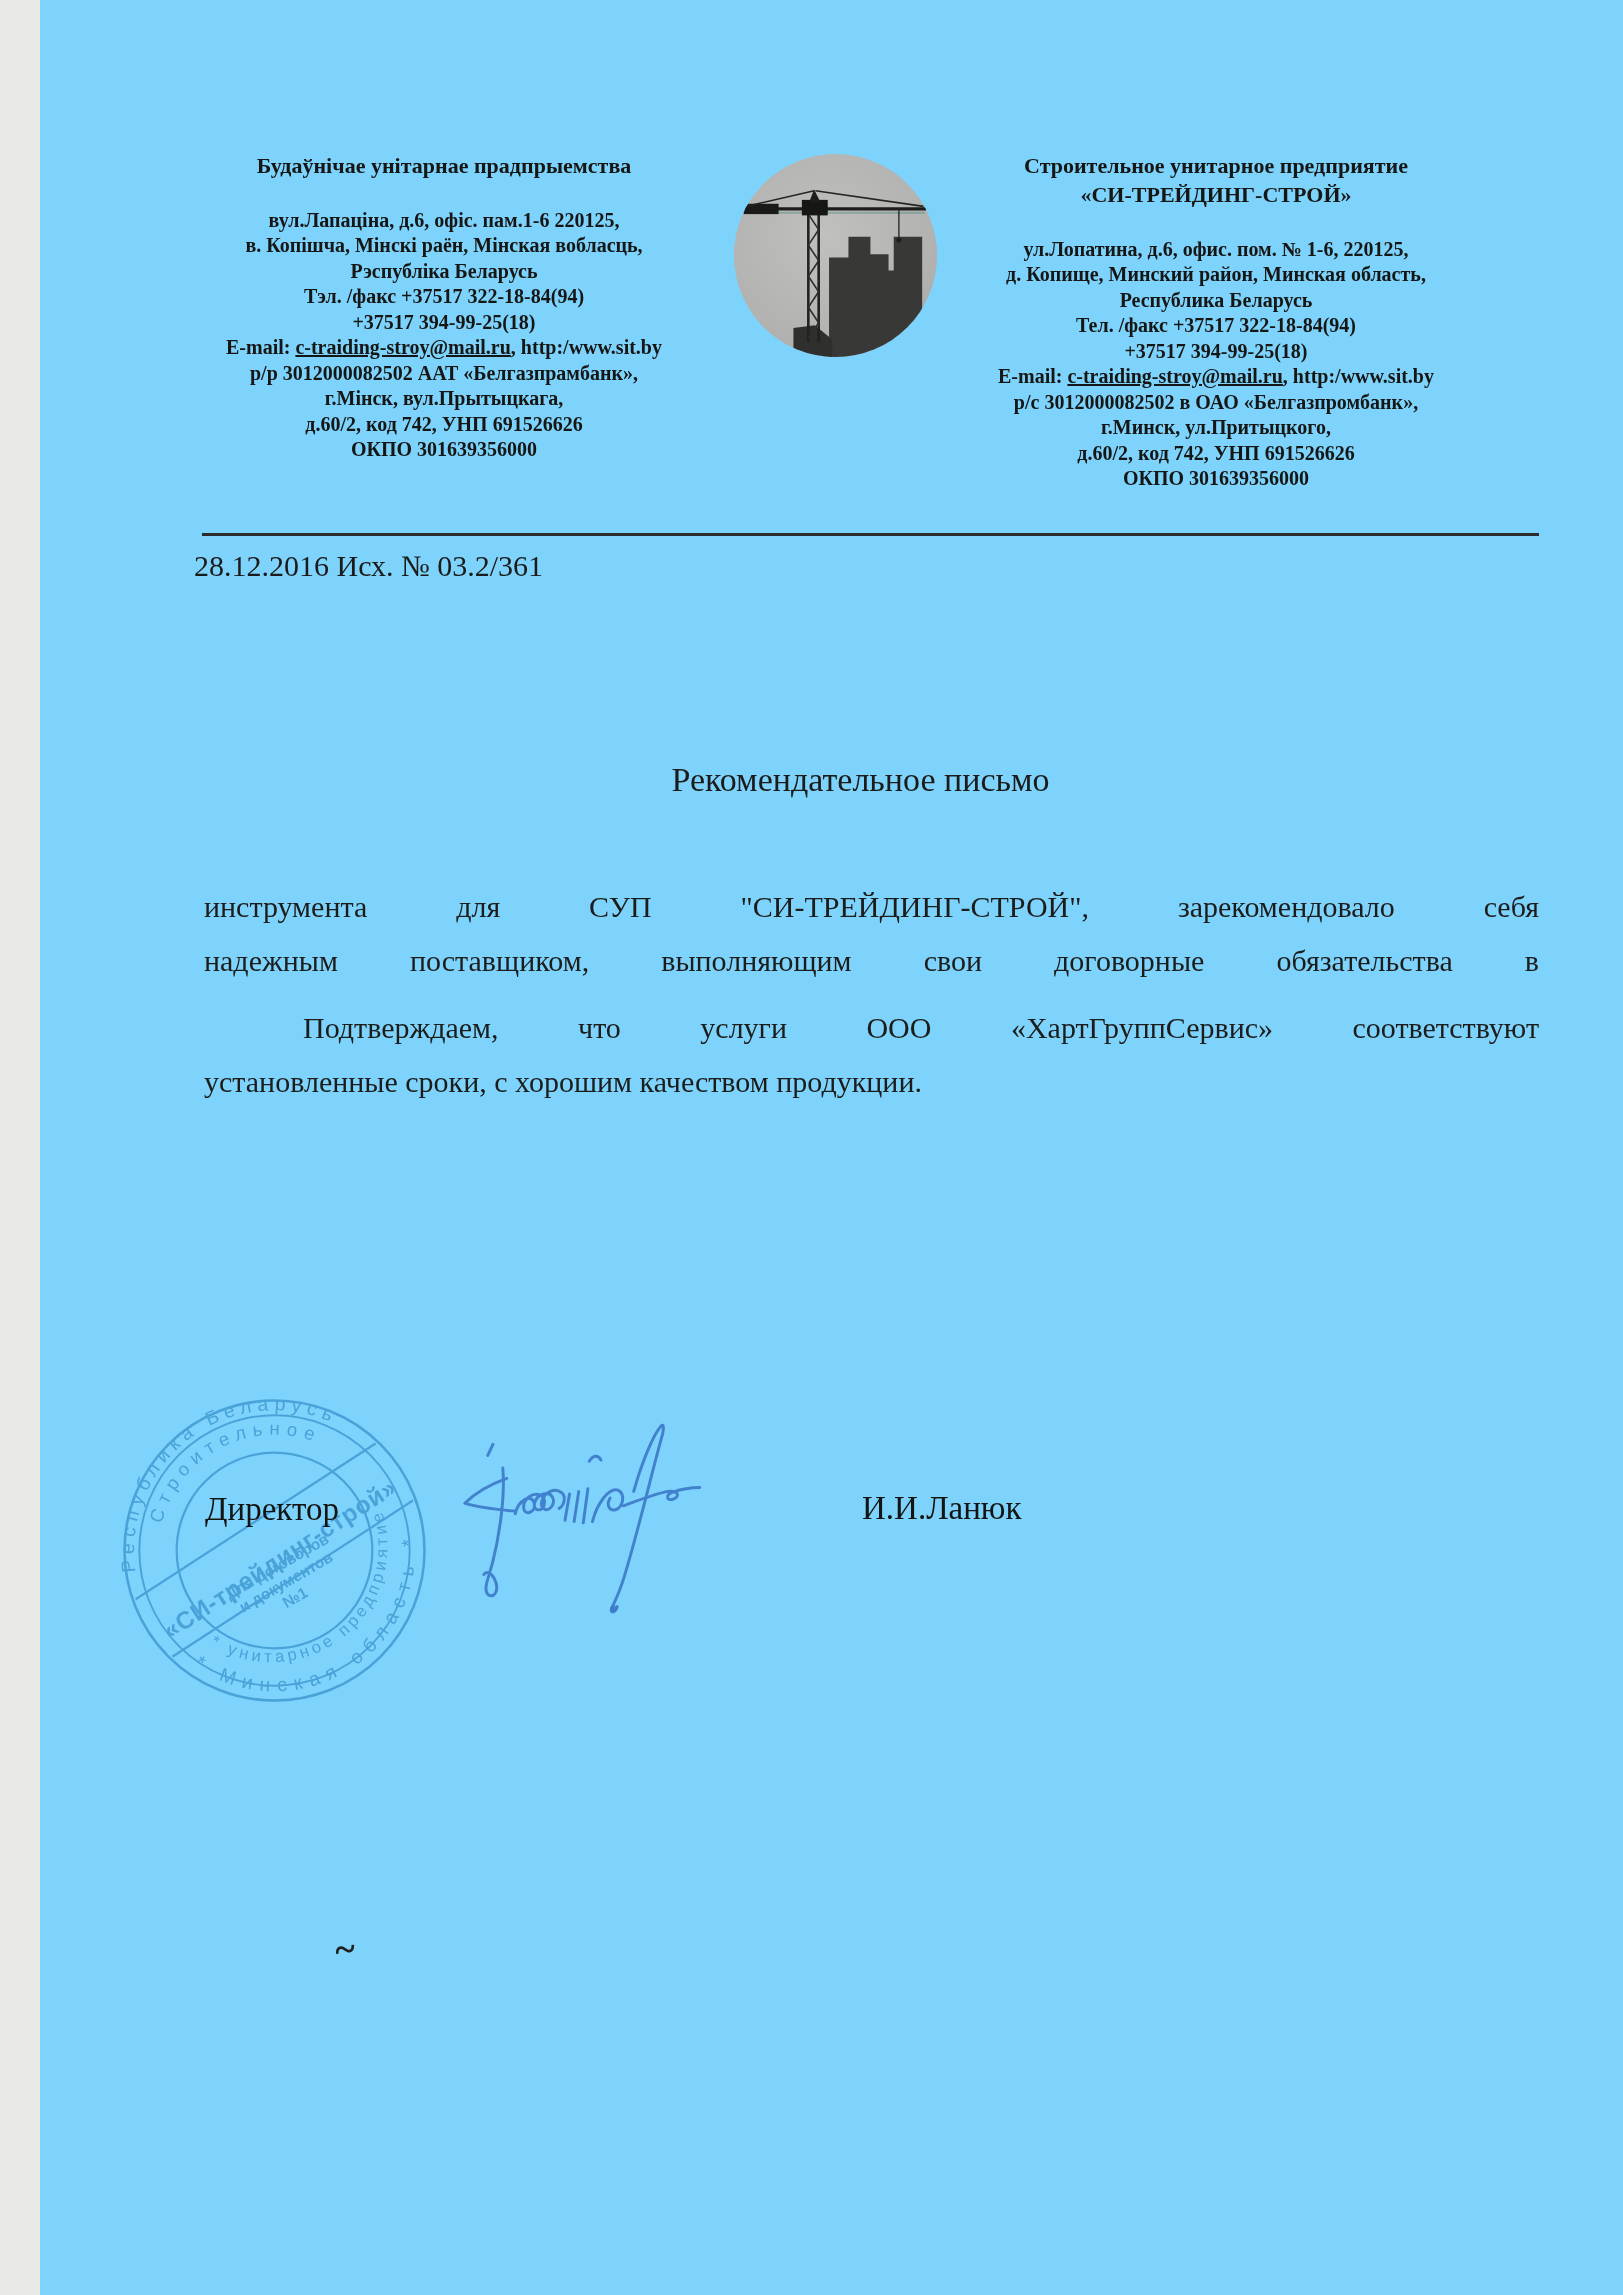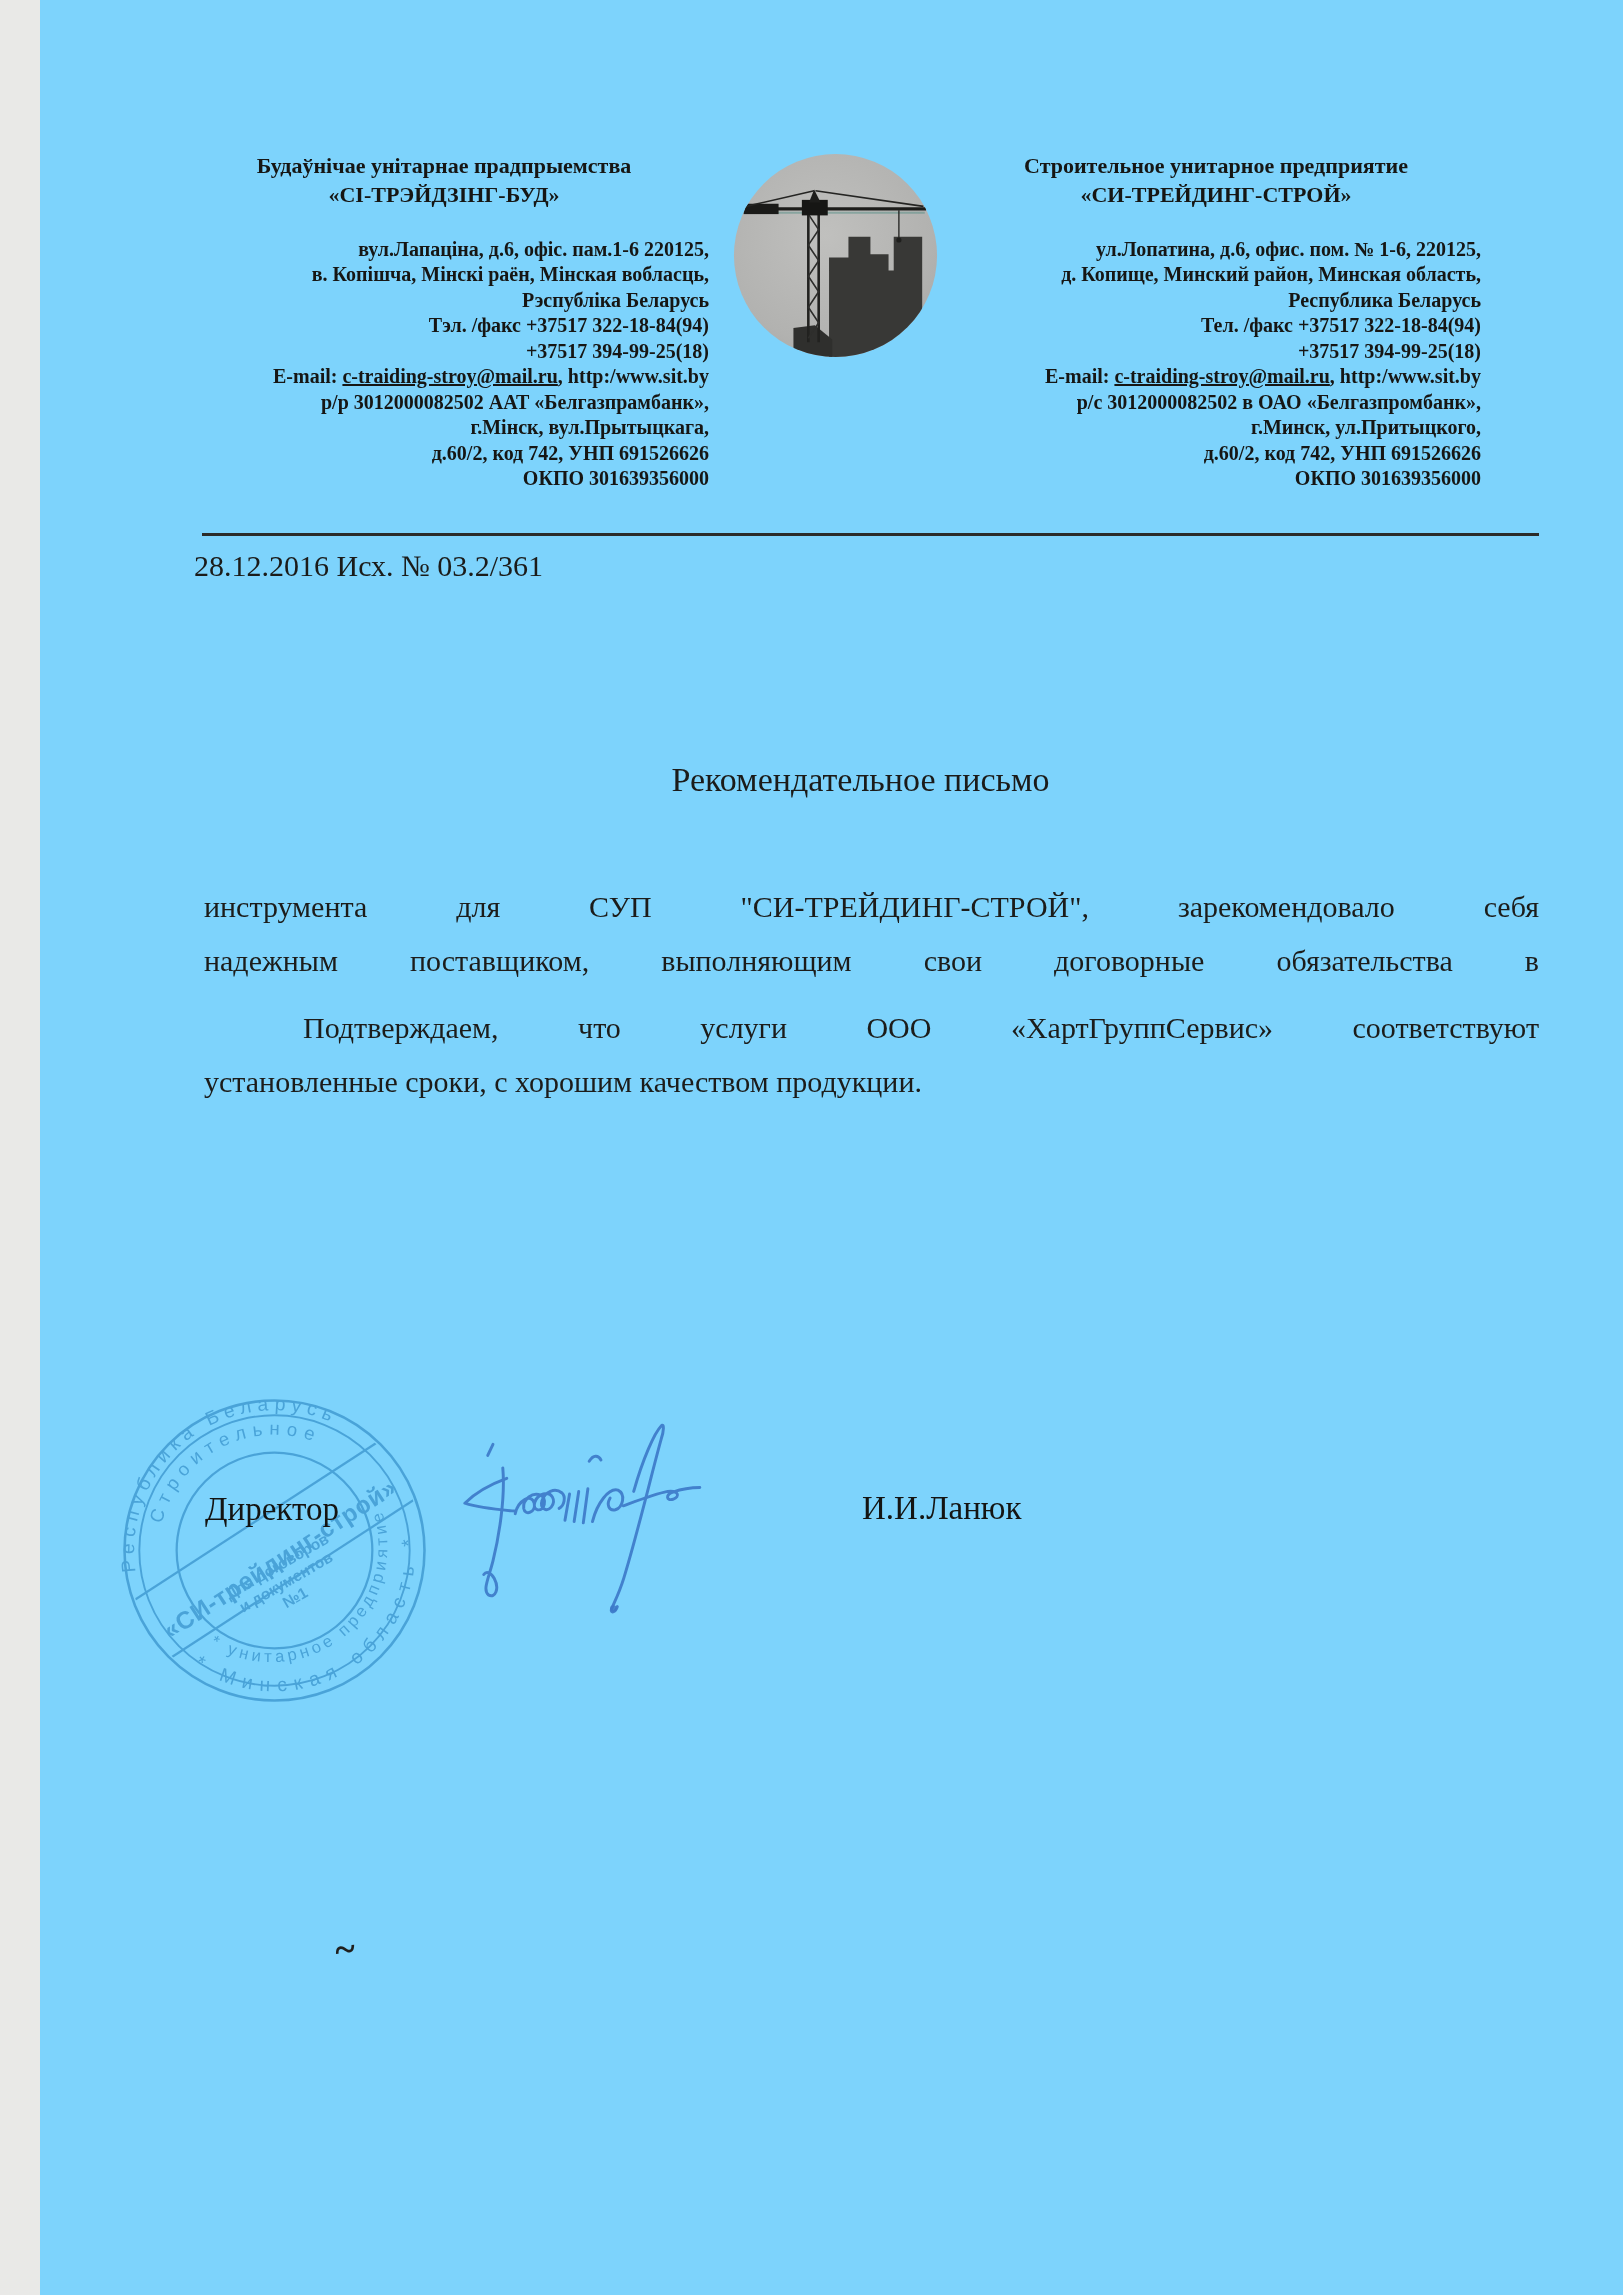--- a/index.html
+++ b/index.html
@@ -3,21 +3,21 @@
 <meta charset="utf-8">
 <style>
   html,body{margin:0;padding:0;}
   body{width:1623px;height:2295px;background:#e9e9e7;font-family:"Liberation Serif","DejaVu Serif",serif;}
   .page{position:relative;width:1623px;height:2295px;background:#7dd3fc;overflow:hidden;color:#1d1d1b;margin-left:40px;}
 
   
   .lh-col{position:absolute;top:151px;width:530px;text-align:center;font-weight:bold;color:#161614;}
   .lh-col .org{font-size:22px;line-height:29px;}
   .lh-col .gap{height:27.5px;}
-  .lh-col .addr{font-size:20px;line-height:25.5px;text-align:right;}
+  .lh-col .addr{font-size:20px;line-height:25.5px;}
   .colL{left:139px;}
   .colR{left:911px;}
   .u{text-decoration:underline;font-family:Liberation Serif, serif;}
 
   .logo-svg{position:absolute;left:692px;top:152px;}
 
   .rule{position:absolute;left:162px;top:533px;width:1337px;height:3.3px;background:#2b2b29;}
   .ref{position:absolute;left:154px;top:549px;font-size:30px;color:#1b1b19;}
 
   .title{position:absolute;left:164px;top:761px;width:1313px;text-align:center;font-size:34px;color:#1b1b19;}
@@ -38,21 +38,20 @@
 
   .stamp-ring-text{font-family:"Liberation Sans","DejaVu Sans",sans-serif;}
 </style>
 </head>
 <body>
 
 <div class="page">
 
   <div class="lh-col colL">
     <div class="org">Будаўнічае унітарнае прадпрыемства</div>
-    <div class="org">«СІ-ТРЭЙДЗІНГ-БУД»</div>
     <div class="gap"></div>
     <div class="addr">вул.Лапаціна, д.6, офіс. пам.1-6  220125,</div>
     <div class="addr">в. Копішча, Мінскі раён, Мінская вобласць,</div>
     <div class="addr">Рэспубліка Беларусь</div>
     <div class="addr">Тэл. /факс +37517 322-18-84(94)</div>
     <div class="addr">+37517 394-99-25(18)</div>
     <div class="addr"><span>E-mail: </span><span class="u">c-traiding-stroy@mail.ru</span><span>, http:/www.sit.by</span></div>
     <div class="addr">р/р 3012000082502 ААТ «Белгазпрамбанк»,</div>
     <div class="addr">г.Мінск, вул.Прытыцкага,</div>
     <div class="addr">д.60/2, код 742, УНП 691526626</div>

